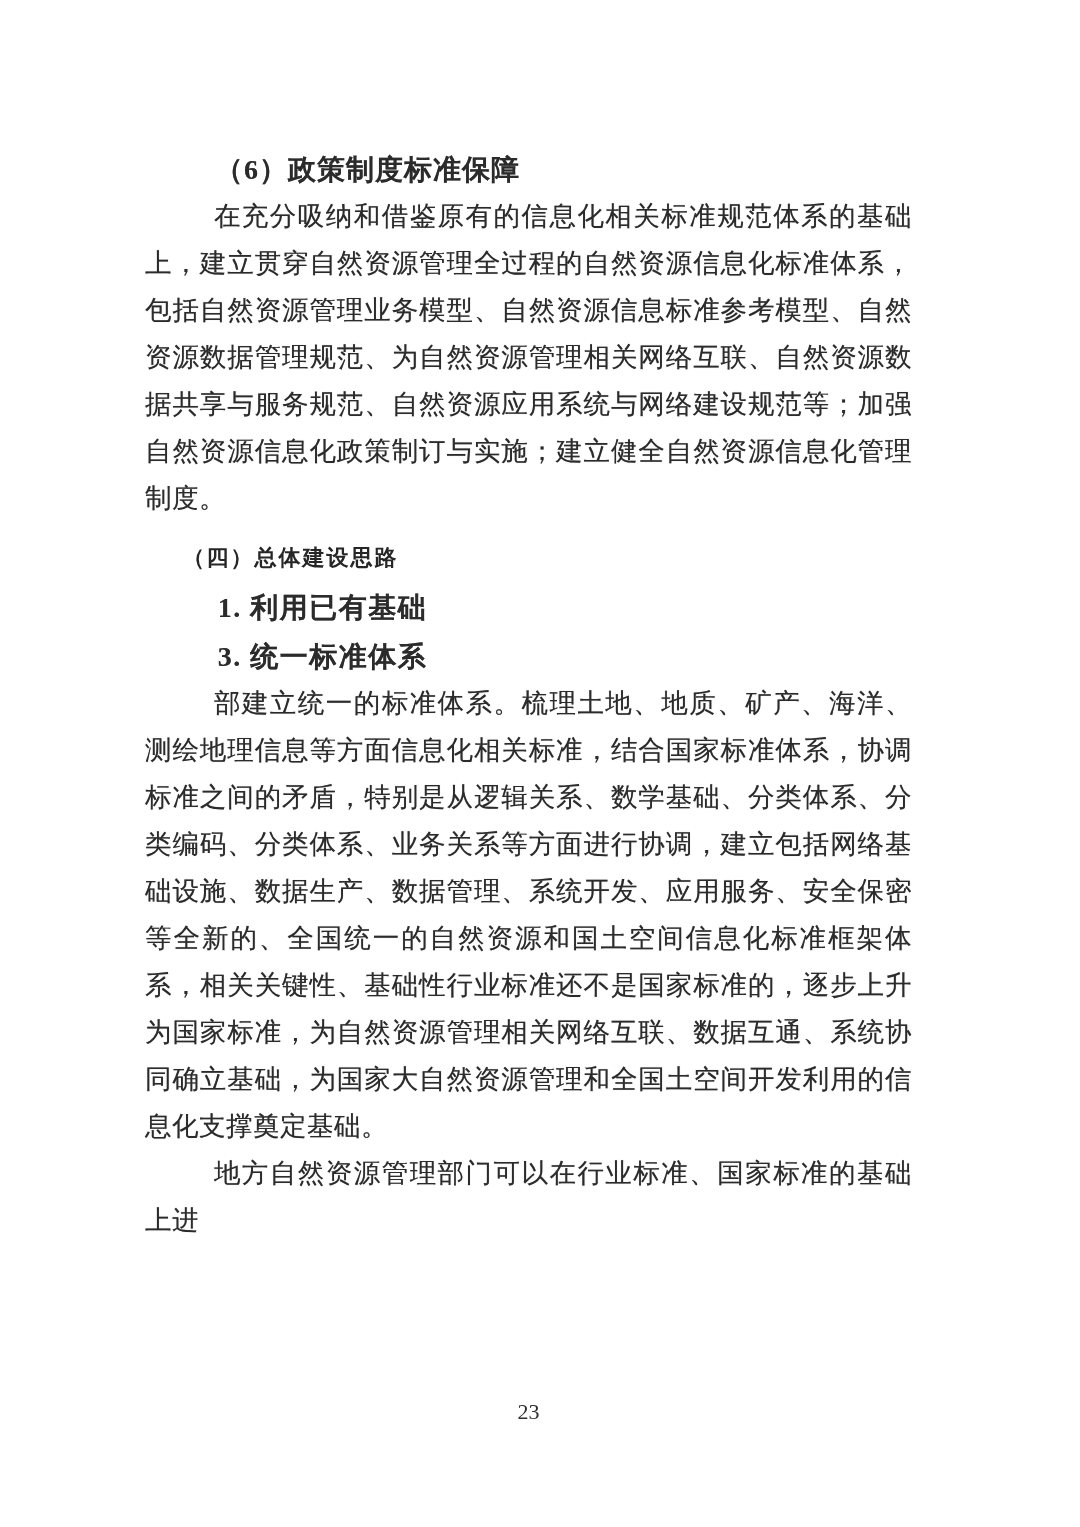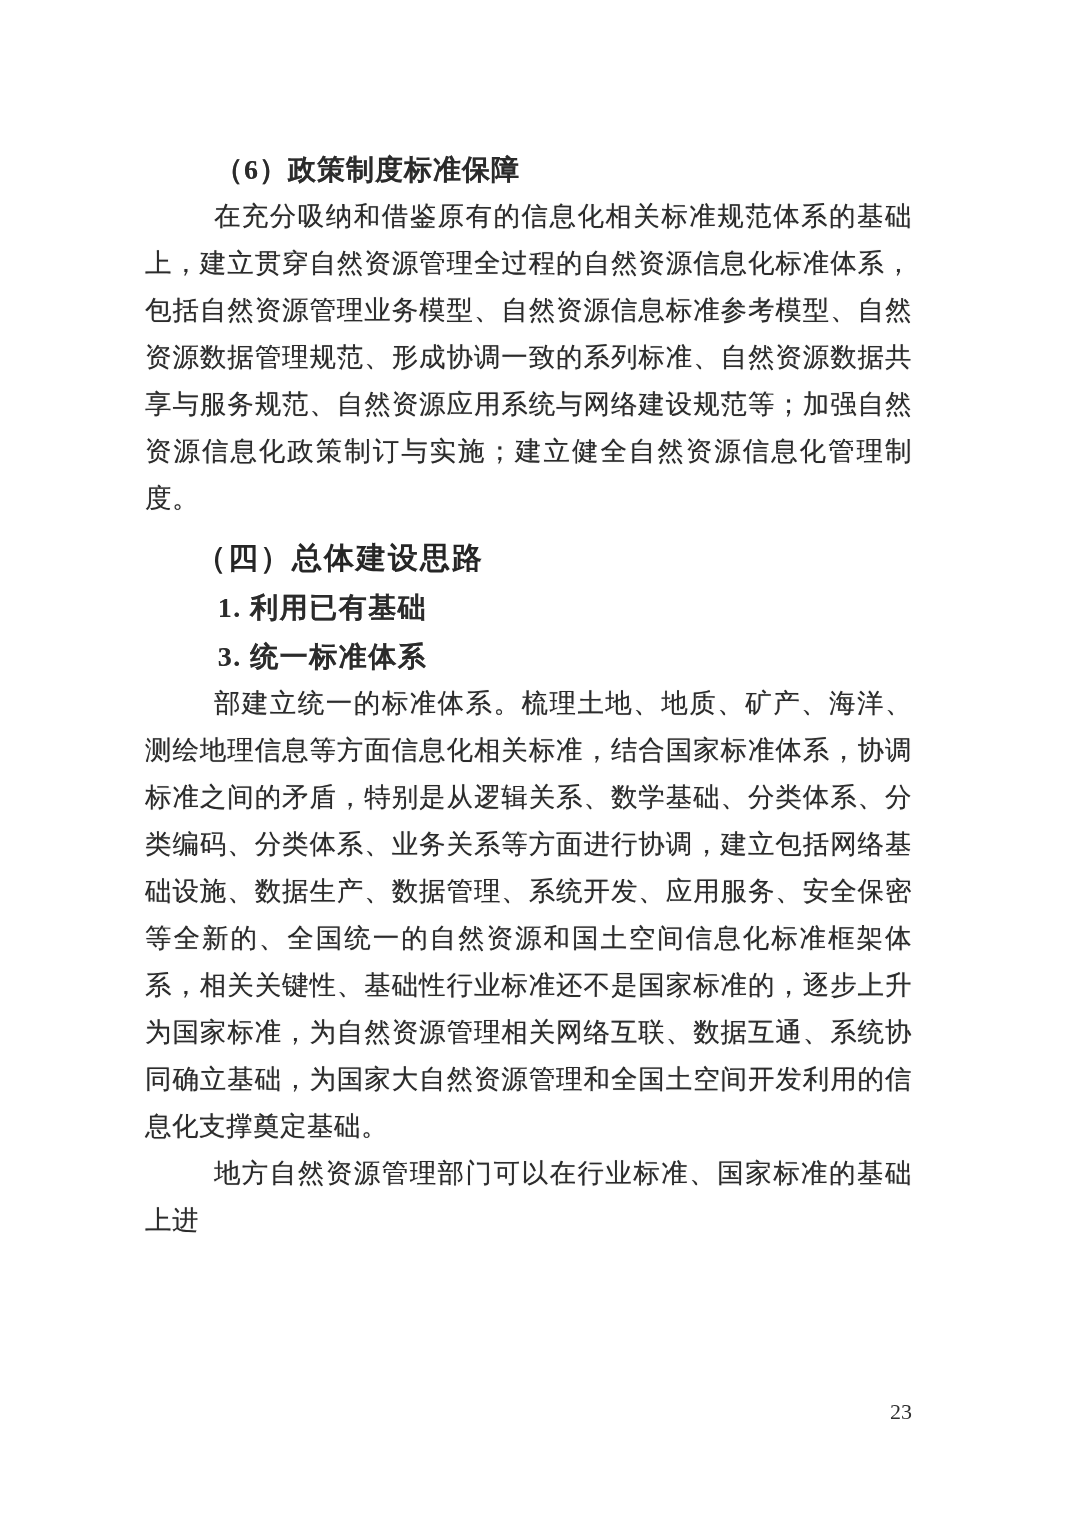--- a/index.html
+++ b/index.html
@@ -44,21 +44,21 @@
     line-height: 47px;
     font-weight: 700;
     text-indent: 2.5em;
     letter-spacing: 1px;
     text-shadow: 0 0 0.6px rgba(30,30,30,0.55);
   }
   
   .h-section {
     margin: 12px 0 2px 0;
     font-family: "Liberation Sans", "DejaVu Sans", sans-serif;
-    font-size: 30px;
+    font-size: 22px;
     line-height: 48px;
     font-weight: 700;
     text-indent: 1.7em;
     letter-spacing: 2px;
     color: #262626;
   }
   
   .h-sub {
     margin: 2px 0 0 0;
     font-size: 28px;
@@ -66,36 +66,36 @@
     font-weight: 700;
     text-indent: 2.6em;
     letter-spacing: 1.5px;
     text-shadow: 0 0 0.6px rgba(30,30,30,0.55);
   }
   .page-number {
     position: absolute;
     top: 1398px;
     left: 145px;
     width: 767px;
-    text-align: right;
+    text-align: center;
     font-size: 22px;
     line-height: 28px;
     color: #2f2f2f;
     font-family: "Liberation Serif", "DejaVu Serif", serif;
   }
 </style>
 </head>
 <body>
 
 <div class="page">
   <div class="content">
 
     <h3 class="h-num">（6）政策制度标准保障</h3>
 
-    <p>在充分吸纳和借鉴原有的信息化相关标准规范体系的基础上，建立贯穿自然资源管理全过程的自然资源信息化标准体系，包括自然资源管理业务模型、自然资源信息标准参考模型、自然资源数据管理规范、形成协调一致的系列标准、自然资源数据共享与服务规范、自然资源应用系统与网络建设规范等；加强自然资源信息化政策制订与实施；建立健全自然资源信息化管理制度。</p>
+    <p>在充分吸纳和借鉴原有的信息化相关标准规范体系的基础上，建立贯穿自然资源管理全过程的自然资源信息化标准体系，包括自然资源管理业务模型、自然资源信息标准参考模型、自然资源数据管理规范、为自然资源管理相关网络互联、自然资源数据共享与服务规范、自然资源应用系统与网络建设规范等；加强自然资源信息化政策制订与实施；建立健全自然资源信息化管理制度。</p>
 
     <h1 class="h-section">（四）总体建设思路</h1>
 
     <h2 class="h-sub">1. 利用已有基础</h2>
 
 
     <h2 class="h-sub">3. 统一标准体系</h2>
 
     <p>部建立统一的标准体系。梳理土地、地质、矿产、海洋、测绘地理信息等方面信息化相关标准，结合国家标准体系，协调标准之间的矛盾，特别是从逻辑关系、数学基础、分类体系、分类编码、分类体系、业务关系等方面进行协调，建立包括网络基础设施、数据生产、数据管理、系统开发、应用服务、安全保密等全新的、全国统一的自然资源和国土空间信息化标准框架体系，相关关键性、基础性行业标准还不是国家标准的，逐步上升为国家标准，为自然资源管理相关网络互联、数据互通、系统协同确立基础，为国家大自然资源管理和全国土空间开发利用的信息化支撑奠定基础。</p>
 

